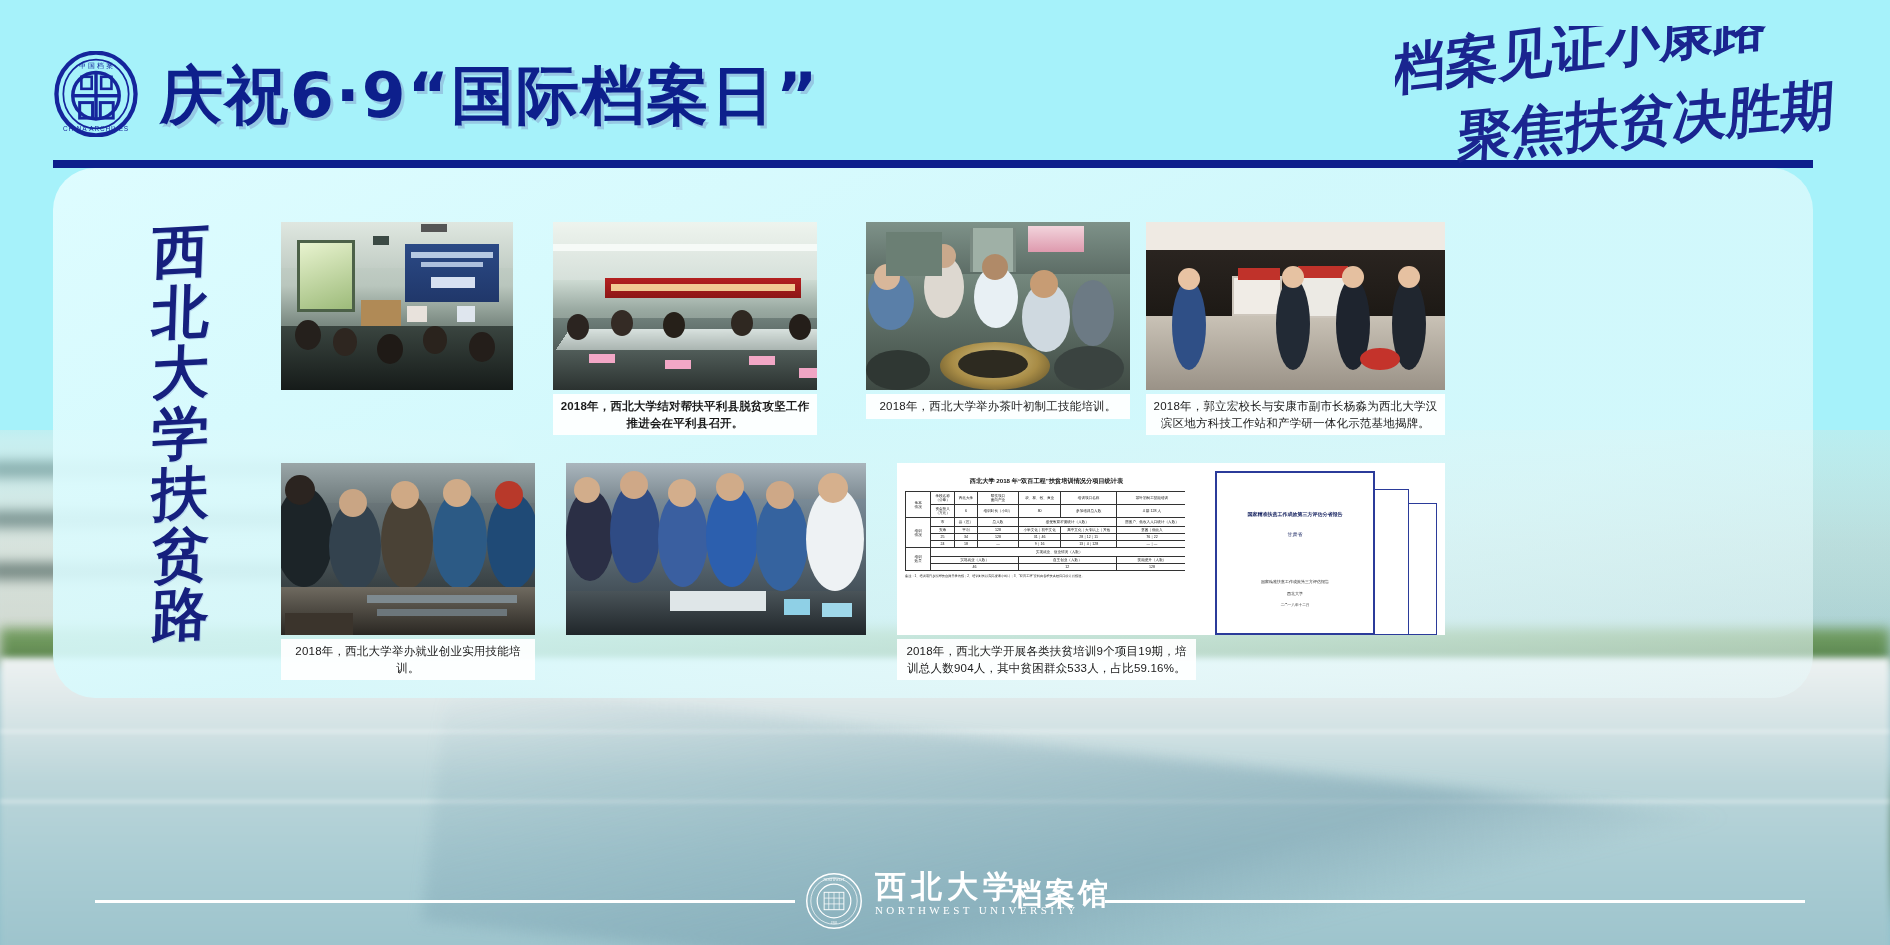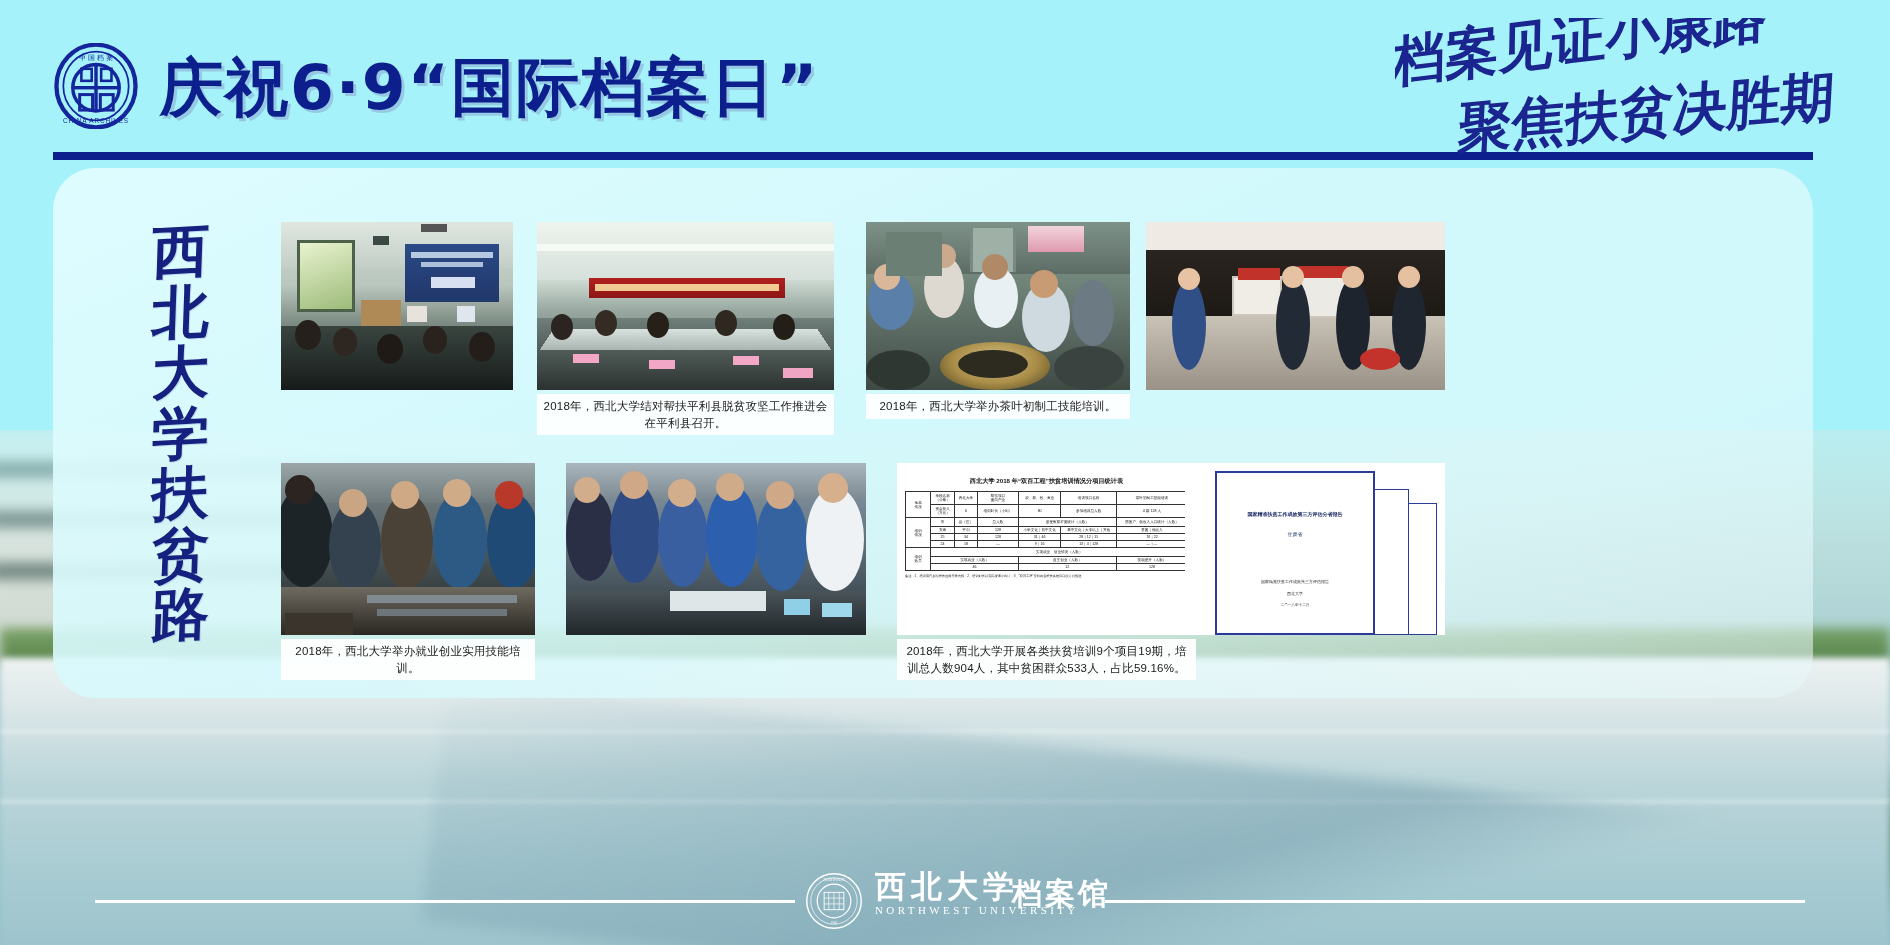--- a/index.html
+++ b/index.html
@@ -24,21 +24,21 @@
                          background:linear-gradient(180deg,#6f9a57,#4d7b3e); filter:blur(6px); opacity:.9; }
   #campus-bg .plaza    { position:absolute; left:0; top:228px; width:1890px; height:300px;
                          background:linear-gradient(180deg,#eef2f2 0%,#dfe9ea 14%,#bcd6da 40%,#a9ccd3 70%,#9cc3cc 100%); filter:blur(3px); }
   #campus-bg .plazaline{ position:absolute; height:3px; background:rgba(255,255,255,.45); filter:blur(2px); }
   #campus-bg .diag     { position:absolute; left:430px; top:330px; width:1500px; height:240px;
                          background:linear-gradient(160deg, rgba(150,185,195,.0) 0%, rgba(120,160,175,.55) 48%, rgba(150,185,195,0) 60%);
                          transform:rotate(6deg); filter:blur(7px); }
   #campus-bg .tint     { position:absolute; inset:0; background:linear-gradient(180deg, rgba(166,242,250,.55) 0%, rgba(166,242,250,.10) 22%, rgba(166,242,250,0) 45%); }
 
   
-  #header { position:absolute; left:0; top:0; width:1890px; height:165px; }
+  #header { position:absolute; left:0; top:8px; width:1890px; height:165px; }
   #emblem { position:absolute; left:53px; top:43px; width:86px; height:86px; }
   #headline {
     position:absolute; left:160px; top:45px;
     font-family:"DejaVu Sans","Liberation Sans",sans-serif;
     font-weight:bold; font-size:63px; letter-spacing:2px; color:#0d1f8c;
     text-shadow:3px 3px 0 rgba(130,150,200,.45);
     white-space:nowrap;
   }
   #header-rule {
     position:absolute; left:53px; top:152px; width:1760px; height:8px;
@@ -171,21 +171,21 @@
     <div class="blob" style="left:14px;top:98px;width:26px;height:30px;background:#25201c;"></div>
     <div class="blob" style="left:52px;top:106px;width:24px;height:28px;background:#2e2620;"></div>
     <div class="blob" style="left:96px;top:112px;width:26px;height:30px;background:#1f1a16;"></div>
     <div class="blob" style="left:142px;top:104px;width:24px;height:28px;background:#2a231d;"></div>
     <div class="blob" style="left:188px;top:110px;width:26px;height:30px;background:#241e1a;"></div>
     <div class="bar" style="left:126px;top:84px;width:20px;height:16px;background:#e8e2dc;"></div>
     <div class="bar" style="left:176px;top:84px;width:18px;height:16px;background:#dfe6ee;"></div>
   </div>
 </div>
 
-<div class="card" style="left:537px; top:222px; width:297px;">
+<div class="card" style="left:553px; top:222px; width:264px;font-weight:bold;">
   <div class="photo" style="height:168px;">
     <div class="scene" style="background:linear-gradient(180deg,#e6efe8 0%,#cfdcd4 34%,#9aaaa2 52%,#4c5450 100%);"></div>
     <div class="bar" style="left:0;top:0;width:100%;height:58px;background:linear-gradient(180deg,#eef4ee,#d6e0da);"></div>
     <div class="bar" style="left:0;top:22px;width:100%;height:7px;background:#f6faf7;"></div>
     <div class="bar" style="left:52px;top:56px;width:196px;height:20px;background:linear-gradient(180deg,#b32020,#8d1616);"></div>
     <div class="bar" style="left:58px;top:62px;width:184px;height:7px;background:#ffe9a8;opacity:.85;"></div>
     <div class="bar" style="left:0;top:96px;width:297px;height:72px;background:linear-gradient(180deg,#6f7f7a,#2b3230);"></div>
     <div class="bar" style="left:10px;top:106px;width:277px;height:22px;background:linear-gradient(180deg,#d9e2df,#aab5b1);transform:perspective(60px) rotateX(16deg);"></div>
     <div class="blob" style="left:14px;top:92px;width:22px;height:26px;background:#2b2420;"></div>
     <div class="blob" style="left:58px;top:88px;width:22px;height:26px;background:#342b25;"></div>
@@ -237,20 +237,21 @@
     <div class="blob" style="left:26px;top:58px;width:34px;height:90px;background:#2f4f86;"></div>
     <div class="blob" style="left:32px;top:46px;width:22px;height:22px;background:#e8c3a3;"></div>
     <div class="blob" style="left:130px;top:56px;width:34px;height:92px;background:#222a35;"></div>
     <div class="blob" style="left:136px;top:44px;width:22px;height:22px;background:#e6c2a2;"></div>
     <div class="blob" style="left:190px;top:56px;width:34px;height:92px;background:#1e242e;"></div>
     <div class="blob" style="left:196px;top:44px;width:22px;height:22px;background:#e5c0a0;"></div>
     <div class="blob" style="left:246px;top:56px;width:34px;height:92px;background:#20262f;"></div>
     <div class="blob" style="left:252px;top:44px;width:22px;height:22px;background:#e6c1a1;"></div>
     <div class="blob" style="left:214px;top:126px;width:40px;height:22px;background:#c4332b;"></div>
   </div>
+  <div class="cap">2018年，郭立宏校长与安康市副市长杨淼为西北大学汉滨区地方科技工作站和产学研一体化示范基地揭牌。</div>
 </div>
 
 <div class="card" style="left:281px; top:463px; width:254px;">
   <div class="photo" style="height:172px;">
     <div class="scene" style="background:linear-gradient(180deg,#7f8a8e 0%,#5e6a6d 35%,#3a4346 70%,#20262a 100%);"></div>
     <div class="bar" style="left:0;top:0;width:100%;height:40px;background:linear-gradient(180deg,#9aa6a8,#6e7a7c);"></div>
     <div class="blob" style="left:-6px;top:24px;width:58px;height:100px;background:#1c2428;"></div>
     <div class="blob" style="left:4px;top:12px;width:30px;height:30px;background:#2b2420;"></div>
     <div class="blob" style="left:48px;top:38px;width:52px;height:90px;background:#33424e;"></div>
     <div class="blob" style="left:58px;top:26px;width:28px;height:28px;background:#c9a584;"></div>

